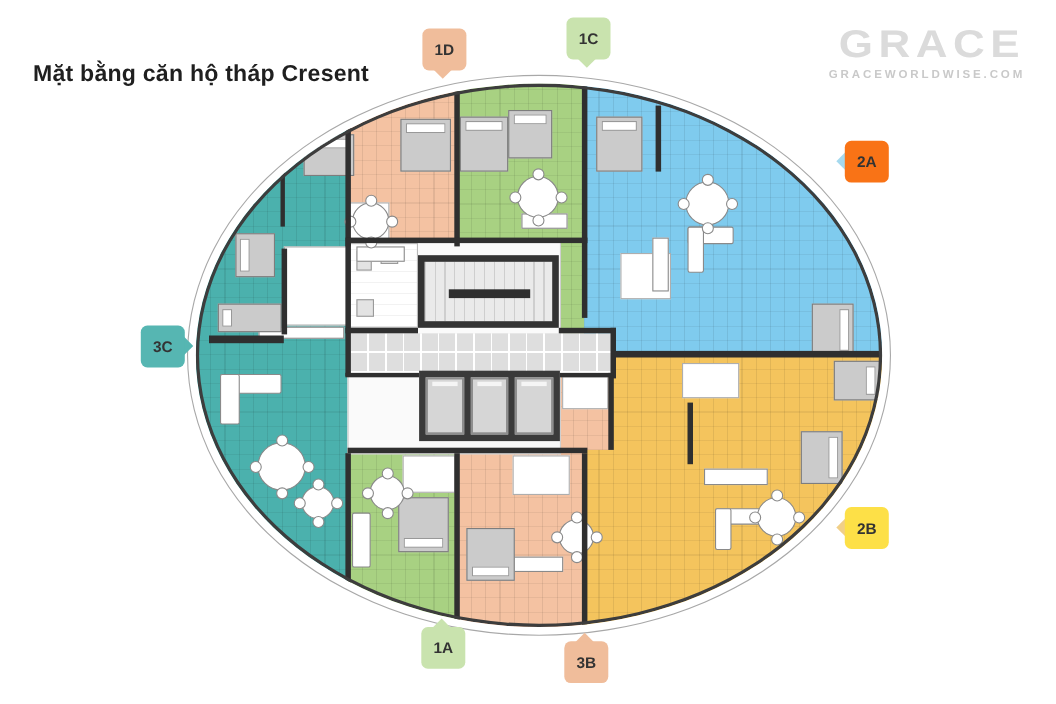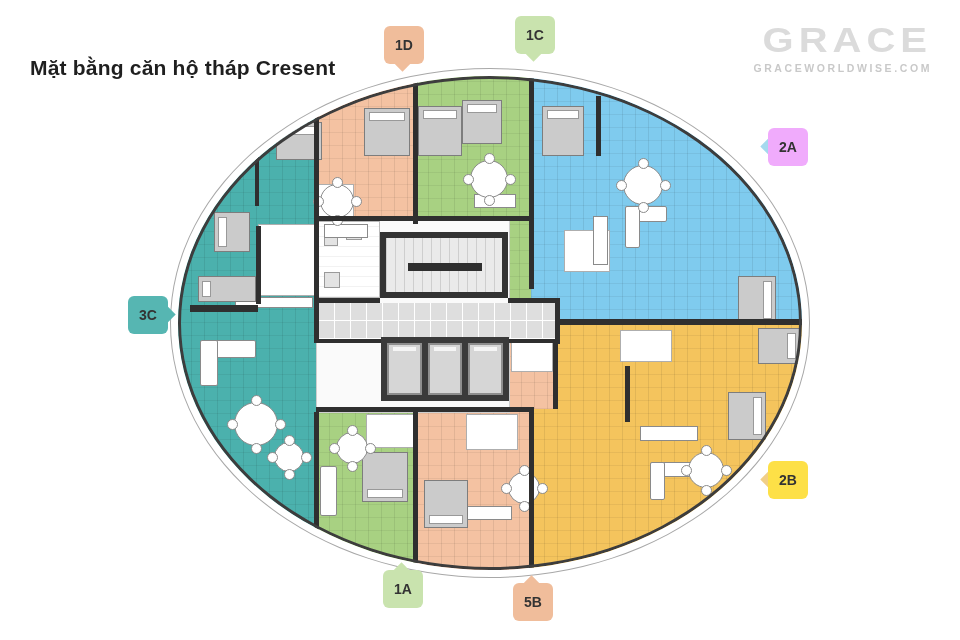--- a/index.html
+++ b/index.html
@@ -259,26 +259,26 @@
 <div class="tag" style="left:384px;top:26px">
   <div class="tag-pointer pt-bottom" style="background-color: rgb(240, 189, 155);"></div>
   <div class="tag-body" style="background-color: rgb(240, 189, 155);">1D</div>
 </div>
 <div class="tag" style="left:515px;top:16px">
   <div class="tag-pointer pt-bottom" style="background-color: rgb(201, 227, 174);"></div>
   <div class="tag-body" style="background-color: rgb(201, 227, 174);">1C</div>
 </div>
 <div class="tag" style="left:768px;top:128px">
   <div class="tag-pointer pt-left" style="background-color: rgb(165, 217, 238);"></div>
-  <div class="tag-body" style="background-color: #f0abfc;">2A</div>
+  <div class="tag-body" style="background-color: #f97316;">2A</div>
 </div>
 <div class="tag" style="left:768px;top:461px">
   <div class="tag-pointer pt-left" style="background-color: rgb(241, 207, 135);"></div>
   <div class="tag-body" style="background-color: #fde047;">2B</div>
 </div>
 <div class="tag" style="left:383px;top:570px">
   <div class="tag-pointer pt-top" style="background-color: rgb(201, 227, 174);"></div>
   <div class="tag-body" style="background-color: rgb(201, 227, 174);">1A</div>
 </div>
 <div class="tag" style="left:513px;top:583px">
   <div class="tag-pointer pt-top" style="background-color: rgb(240, 189, 155);"></div>
-  <div class="tag-body" style="background-color: rgb(240, 189, 155);">5B</div>
+  <div class="tag-body" style="background-color: rgb(240, 189, 155);">3B</div>
 </div>
 
 </body></html>

